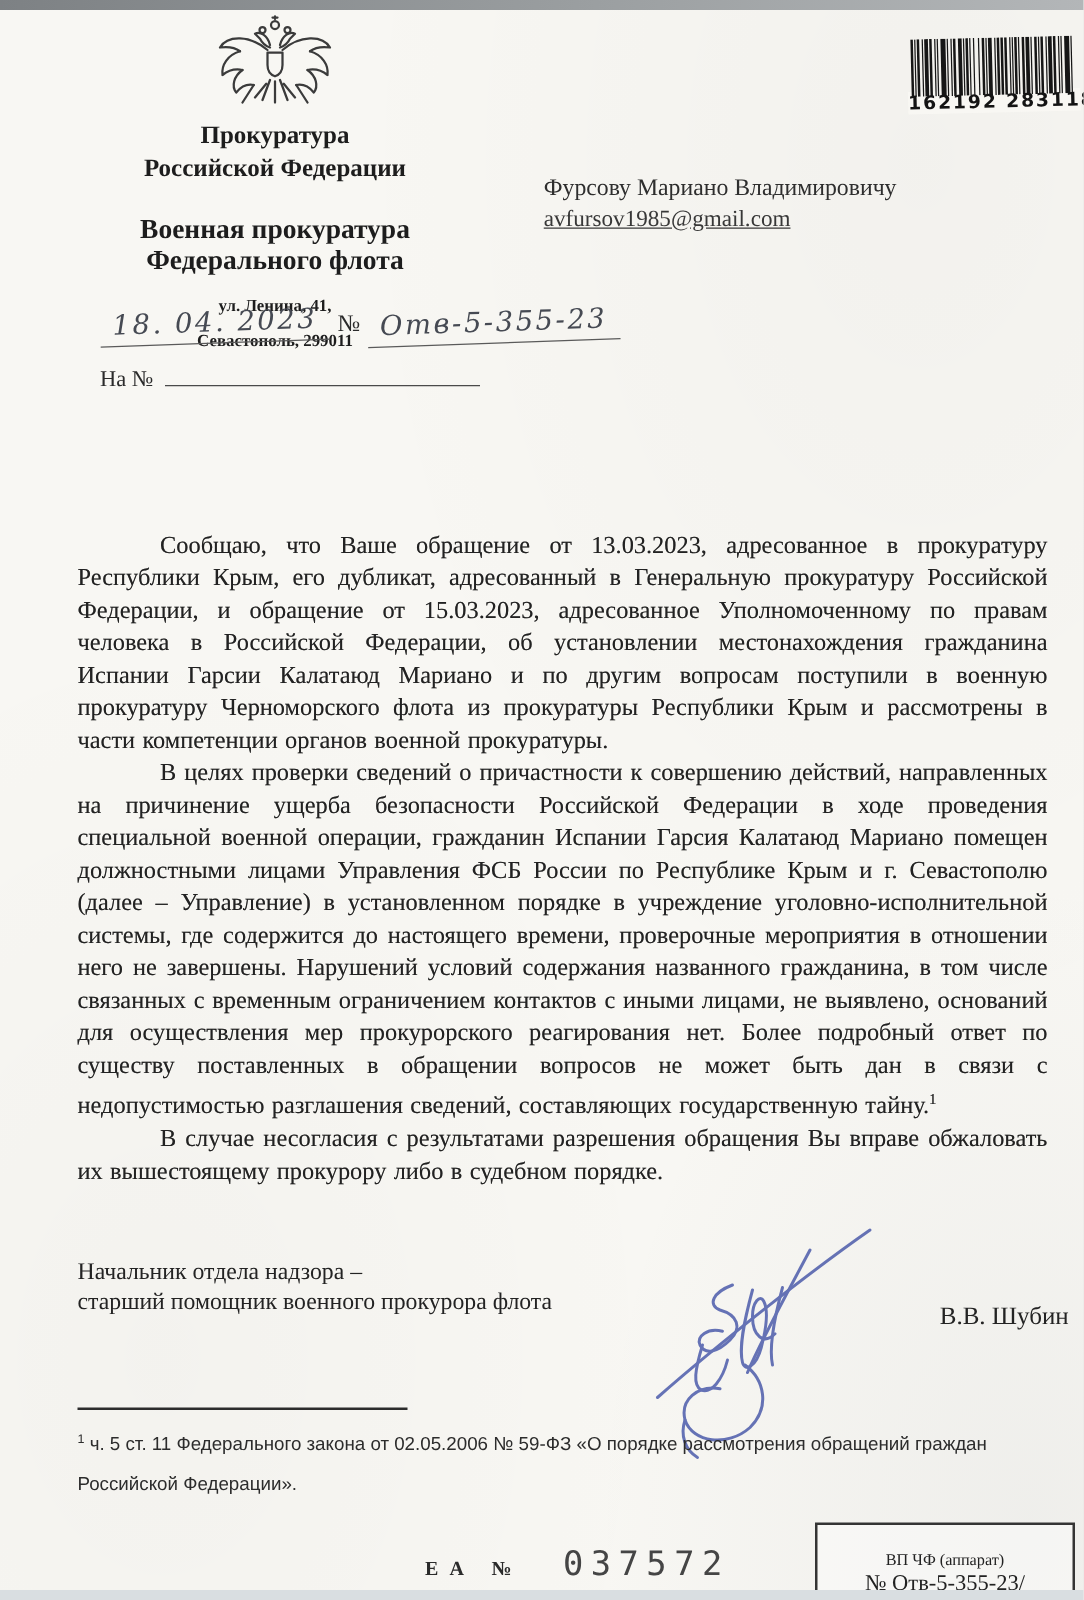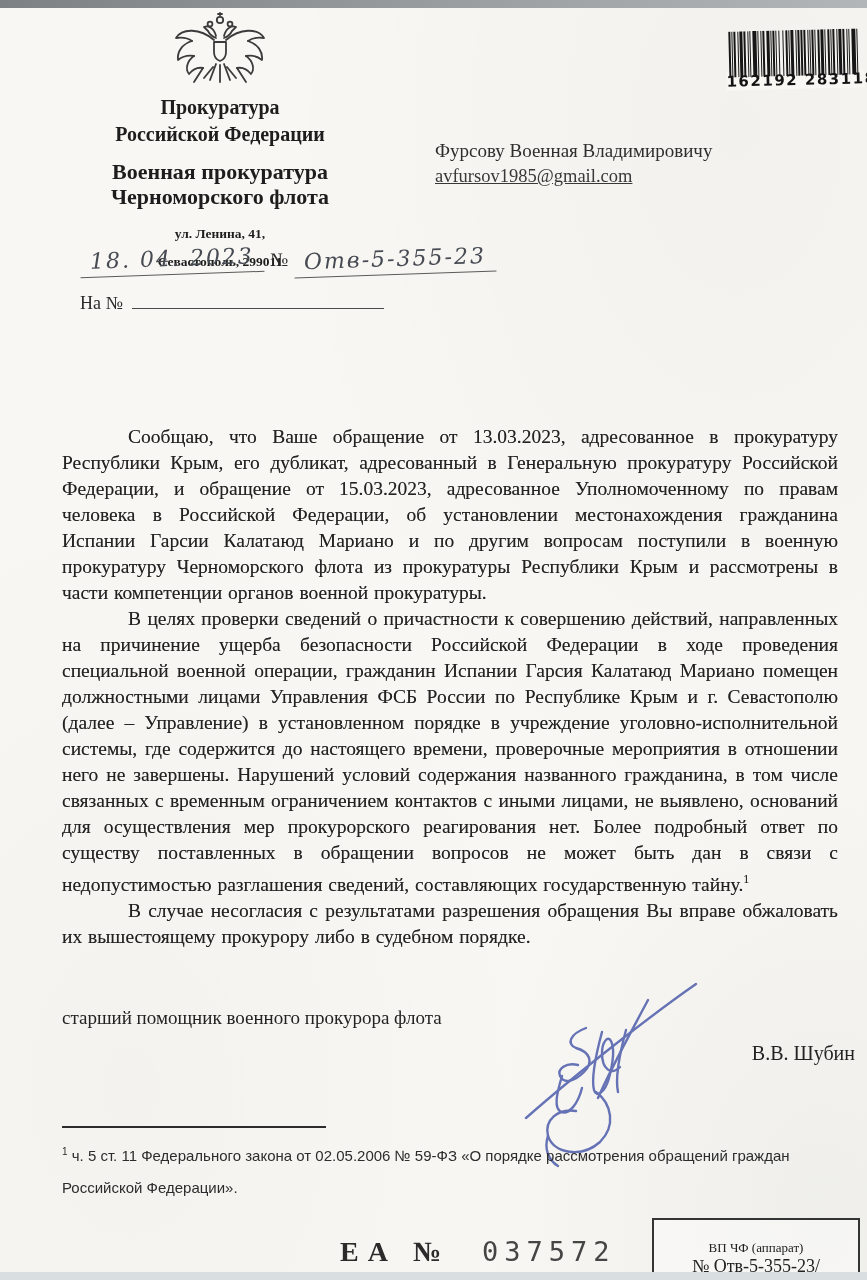--- a/index.html
+++ b/index.html
@@ -19,21 +19,21 @@
   
   .barcode{position:absolute;left:726px;top:30px;width:138px;transform:rotate(-1.4deg);}
   .barcode-num{margin-top:-9px;text-align:center;background:rgba(248,247,243,0.92);
     font-family:"DejaVu Sans", sans-serif;font-size:15px;font-weight:600;
     letter-spacing:1.5px;color:#141414;white-space:nowrap;}
 
   
   .letterhead{position:absolute;left:55px;top:12px;width:330px;text-align:center;color:#1d1d1d;}
   .emblem{display:inline-block;}
   .org{font-size:20px;font-weight:bold;line-height:23px;margin-top:4px;}
-  .unit{font-size:22px;font-weight:bold;line-height:25px;margin-top:13px;}
+  .unit{font-size:22px;font-weight:bold;line-height:25px;margin-top:23px;}
   .addr{font-size:13.5px;font-weight:bold;line-height:16px;margin-top:17px;}
 
   
   .recipient{position:absolute;left:435px;top:140px;font-size:19px;color:#2e2e2e;}
   .recipient .email{margin-top:4px;font-size:18.5px;color:#383838;text-decoration:underline;}
 
   
   .ref-row{position:absolute;left:80px;top:246px;display:flex;align-items:flex-end;}
   .hw{font-family:"DejaVu Serif", serif;font-style:italic;color:#464a53;
     font-size:22px;letter-spacing:2px;display:inline-block;
@@ -56,21 +56,21 @@
   .sig-ink{position:absolute;left:498px;top:972px;mix-blend-mode:multiply;pointer-events:none;}
 
   
   .fn-rule{position:absolute;left:62px;top:1126px;width:264px;border-top:2px solid #2c2c2c;}
   .fn-text{position:absolute;left:62px;top:1136px;width:780px;
     font-family:"Liberation Sans", sans-serif;font-size:15px;line-height:32px;color:#2c2c2c;}
   .fn-text sup{font-size:10px;}
 
   
   .ea-row{position:absolute;left:340px;top:1236px;display:flex;align-items:baseline;}
-  .ea-label{font-size:28px;letter-spacing:9px;color:#2b2b2b;font-weight:bold;}
+  .ea-label{font-size:16px;letter-spacing:9px;color:#2b2b2b;font-weight:bold;}
   .ea-num{font-family:"DejaVu Sans Mono", monospace;font-size:27px;letter-spacing:6px;
     color:#454545;margin-left:32px;}
   .stamp{position:absolute;left:652px;top:1218px;width:196px;border:2px solid #343434;
     padding:20px 4px 5px;text-align:center;color:#222;background:rgba(255,255,255,0.4);}
   .stamp .s1{font-size:13px;line-height:16px;}
   .stamp .s2{font-size:18px;line-height:16px;margin-top:2px;text-decoration:underline;}
 </style>
 </head>
 <body>
 
@@ -100,46 +100,47 @@
         <path d="M78 29 C88 32 93 40 92 48 c-5 -4 -11 -5 -16 -4"></path>
         <path d="M76 44 C83 49 85 57 81 62 c-4 -5 -9 -7 -14 -6"></path>
         <path d="M44 30 h12 v10 q0 7 -6 9 q-6 -2 -6 -9 z"></path>
         <path d="M46 52 L40 68 M50 53 L50 70 M54 52 L60 68 M43 55 L34 66 M57 55 L66 66"></path>
         <path d="M33 56 L24 70 M67 56 L76 70"></path>
       </g>
     </svg>
     <div class="org">Прокуратура</div>
     <div class="org">Российской Федерации</div>
     <div class="unit">Военная прокуратура</div>
-    <div class="unit" style="margin-top:0;">Черноморского флота</div>
+    <div class="unit" style="margin-top:0;">Федерального флота</div>
     <div class="addr">ул. Ленина, 41,</div>
     <div class="addr" style="margin-top:12px;">Севастополь, 299011</div>
   </div>
 
   <div class="recipient">
-    <div>Фурсову Военная Владимировичу</div>
+    <div>Фурсову Мариано Владимировичу</div>
     <div class="email">avfursov1985@gmail.com</div>
   </div>
 
   <div class="ref-row">
     <span class="hw">18. 04. 2023</span>
     <span class="no-label">№</span>
     <span class="hw">Отв-5-355-23</span>
   </div>
   <div class="na-row">
     <span>На №</span><span class="blank-line"></span>
   </div>
 
   <div class="body">
     <p>Сообщаю, что Ваше обращение от 13.03.2023, адресованное в прокуратуру Республики Крым, его дубликат, адресованный в Генеральную прокуратуру Российской Федерации, и обращение от 15.03.2023, адресованное Уполномоченному по правам человека в Российской Федерации, об установлении местонахождения гражданина Испании Гарсии Калатаюд Мариано и по другим вопросам поступили в военную прокуратуру Черноморского флота из прокуратуры Республики Крым и рассмотрены в части компетенции органов военной прокуратуры.</p>
     <p><span>В целях проверки сведений о причастности к совершению действий, направленных на причинение ущерба безопасности Российской Федерации в ходе проведения специальной военной операции, гражданин Испании Гарсия Калатаюд Мариано помещен должностными лицами Управления ФСБ России по Республике Крым и г. Севастополю (далее – Управление) в установленном порядке в учреждение уголовно-исполнительной системы, где содержится до настоящего времени, проверочные мероприятия в отношении него не завершены. Нарушений условий содержания названного гражданина, в том числе связанных с временным ограничением контактов с иными лицами, не выявлено, оснований для осуществления мер прокурорского реагирования нет. Более подробный ответ по существу поставленных в обращении вопросов не может быть дан в связи с недопустимостью разглашения сведений, составляющих государственную тайну.</span><sup class="fnref">1</sup></p>
     <p>В случае несогласия с результатами разрешения обращения Вы вправе обжаловать их вышестоящему прокурору либо в судебном порядке.</p>
   </div>
 
   <div class="sig-pos">
+    <div>Начальник отдела надзора –</div>
     <div>старший помощник военного прокурора флота</div>
   </div>
   <div class="sig-name">В.В. Шубин</div>
 
   <svg class="sig-ink" width="212" height="200" viewBox="0 0 212 200">
     <g fill="none" stroke-width="2.4" stroke-linecap="round" opacity="0.88" stroke="#5565b8">
       <path d="M28 146 C78 102 152 44 198 12"></path>
       <path d="M150 28 C132 62 112 98 100 126"></path>
       <path d="M88 56 C72 62 68 72 78 76 C92 80 96 90 86 100 C76 110 66 112 62 104 C59 97 68 90 80 93"></path>
       <path d="M64 104 C58 124 56 136 63 140 C71 143 80 132 84 116"></path>

